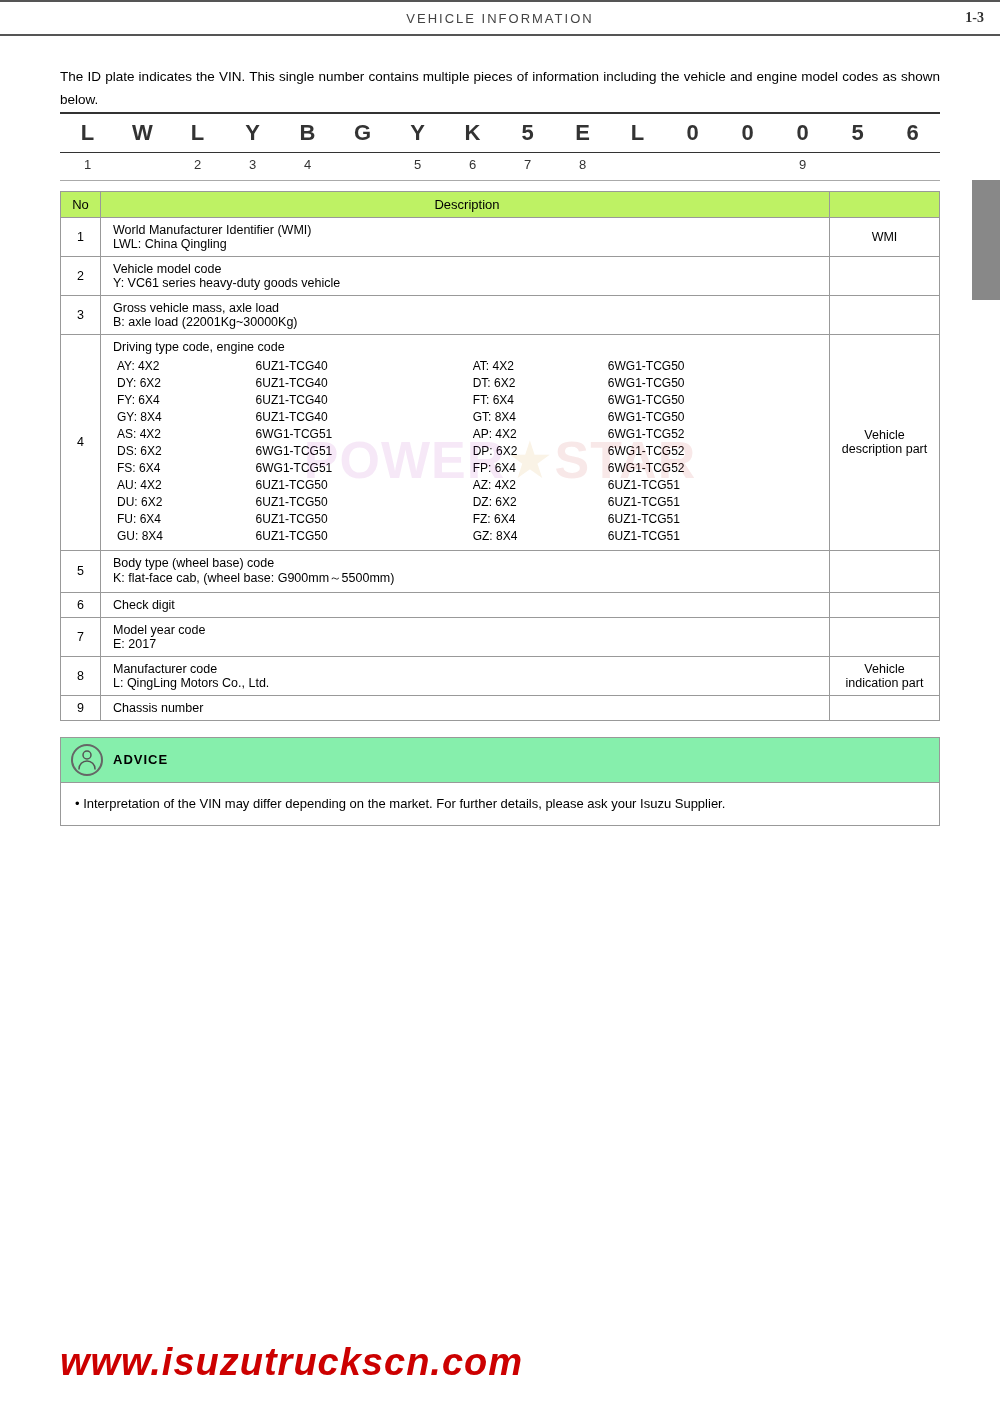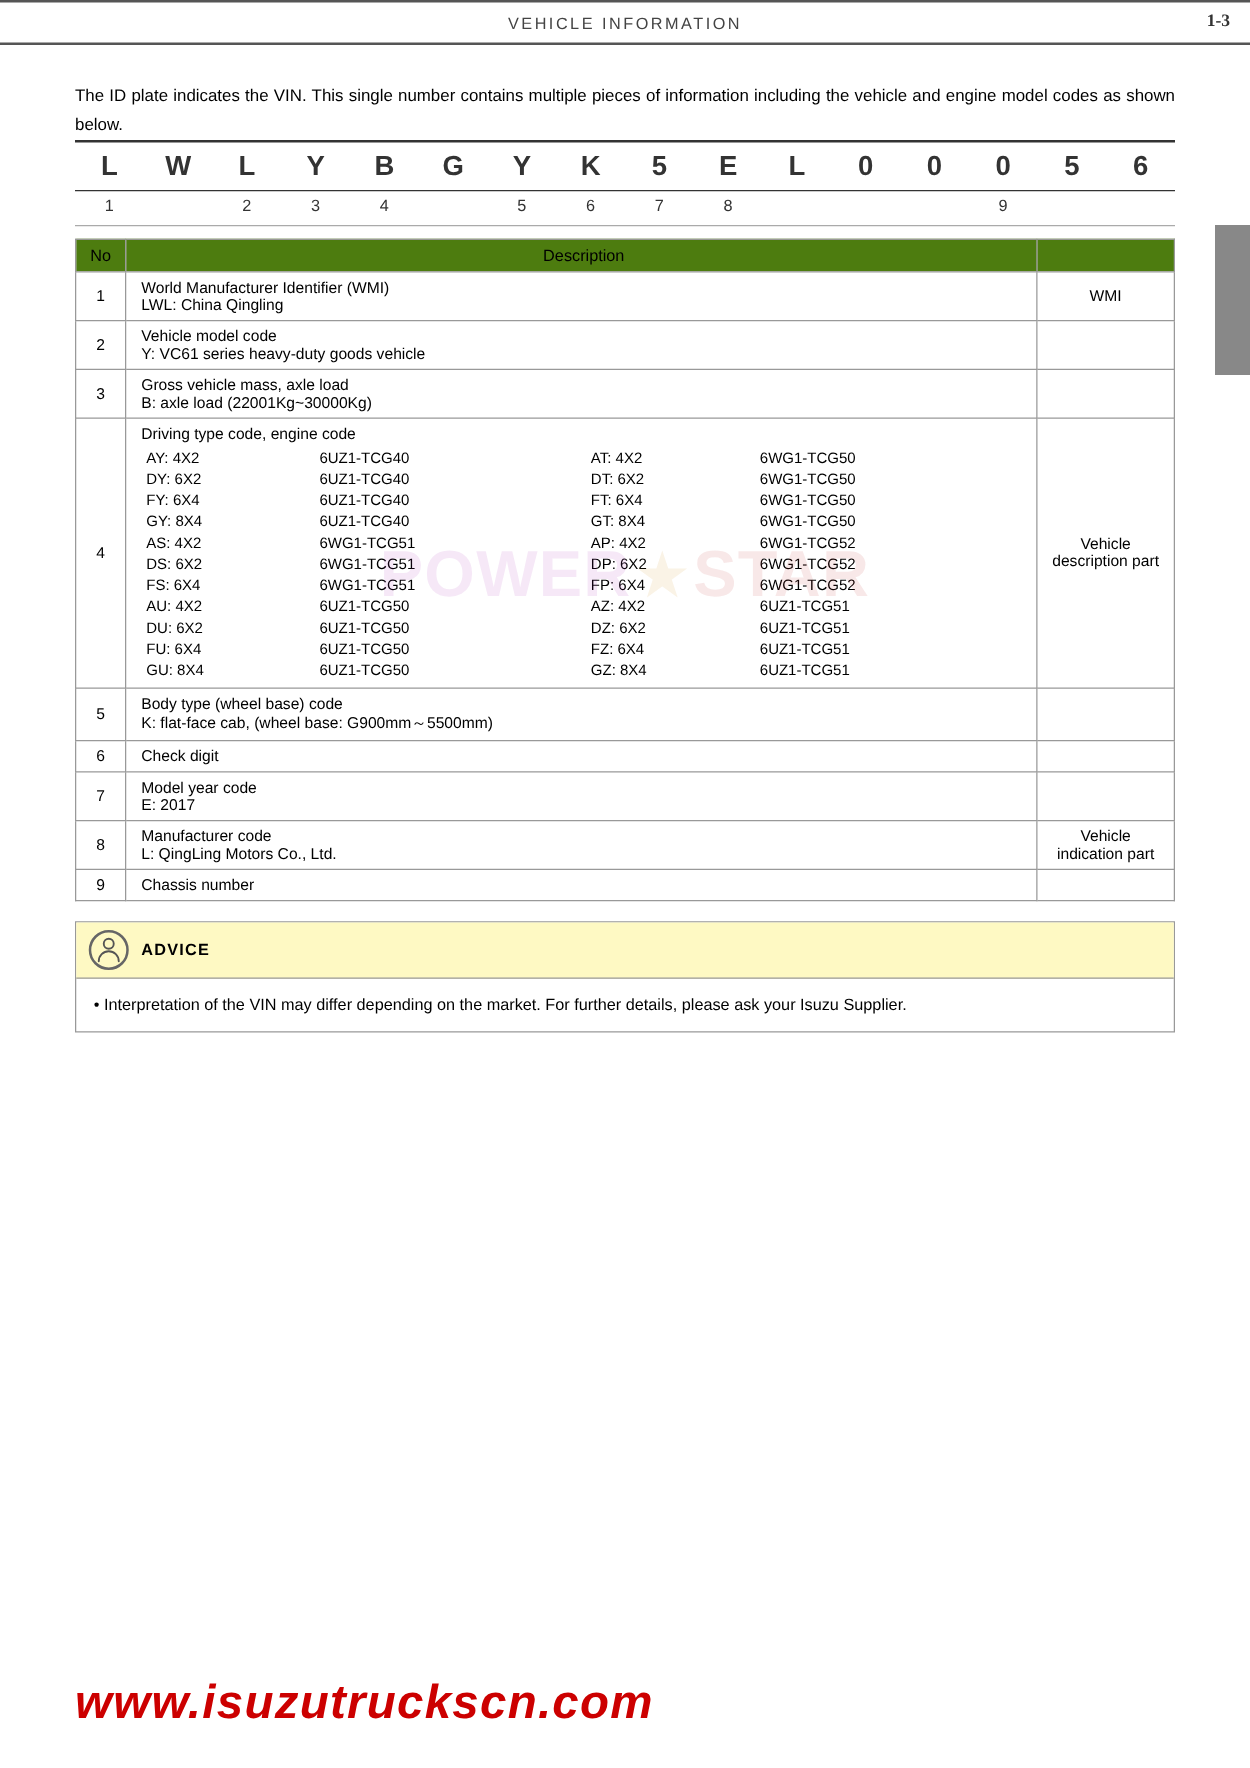--- a/index.html
+++ b/index.html
@@ -95,21 +95,21 @@
       border-collapse: collapse;
       margin-top: 10px;
       font-size: 12.5px;
     }
     .info-table th, .info-table td {
       border: 1px solid #999;
       padding: 5px 8px;
       vertical-align: middle;
     }
     .info-table thead th {
-      background: #4d7c0f;
+      background: #bef264;
       text-align: center;
       font-weight: normal;
       font-size: 13px;
     }
     .info-table .no-col {
       width: 40px;
       text-align: center;
     }
     .info-table .desc-col {
       width: auto;
@@ -137,21 +137,21 @@
 
     
     .advice-box {
       border: 1px solid #999;
       margin-top: 16px;
       padding: 0;
     }
     .advice-header {
       display: flex;
       align-items: center;
-      background: #fef9c3;
+      background: #86efac;
       padding: 6px 10px;
       border-bottom: 1px solid #999;
       font-weight: bold;
       font-size: 13px;
       letter-spacing: 1px;
     }
     .advice-icon {
       width: 32px;
       height: 32px;
       border: 2px solid #666;

